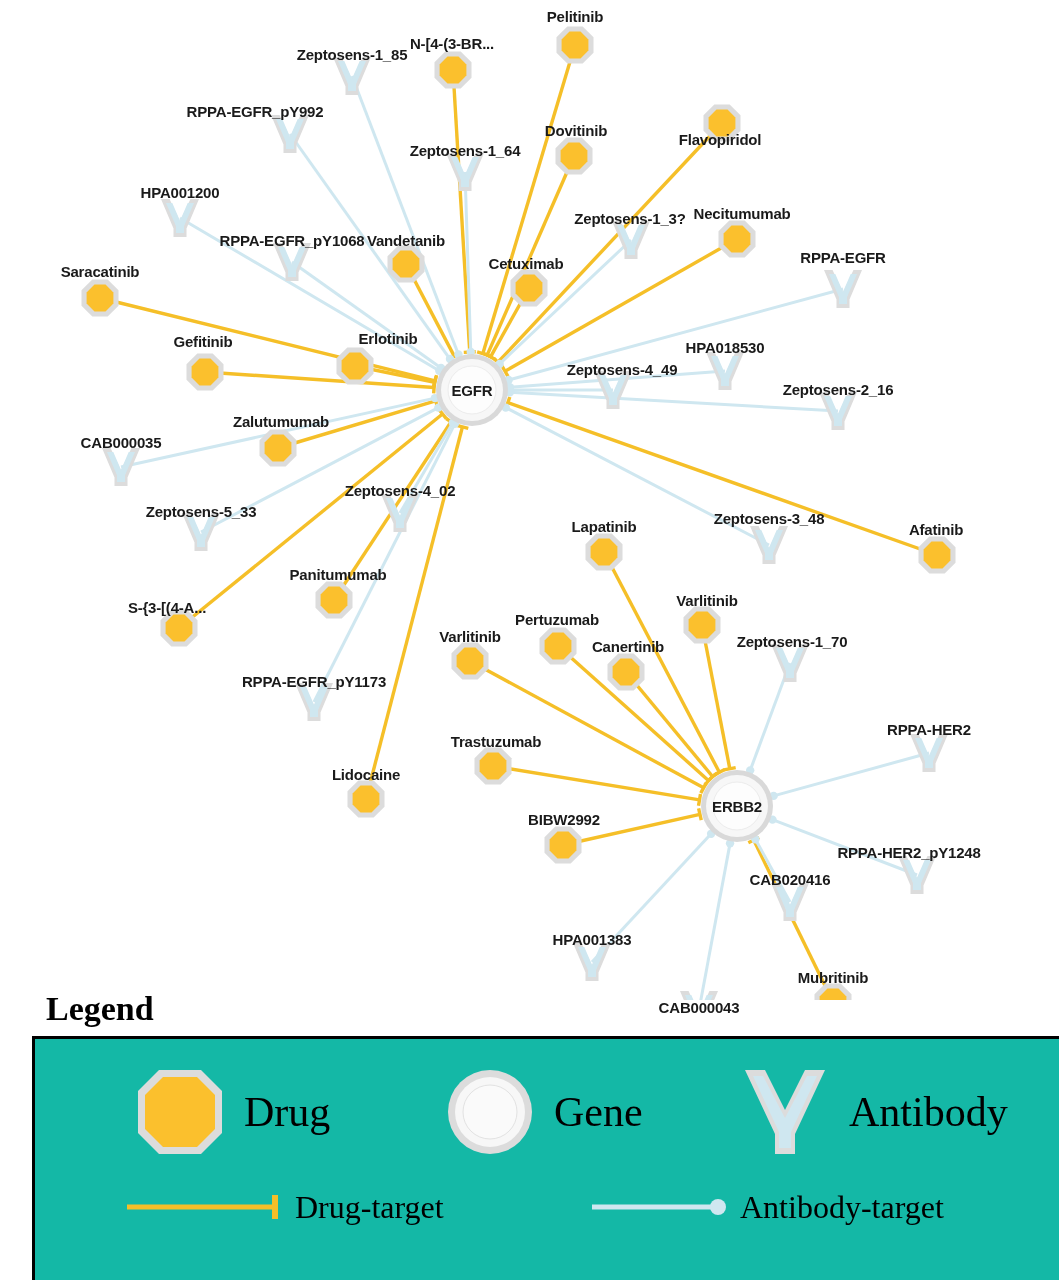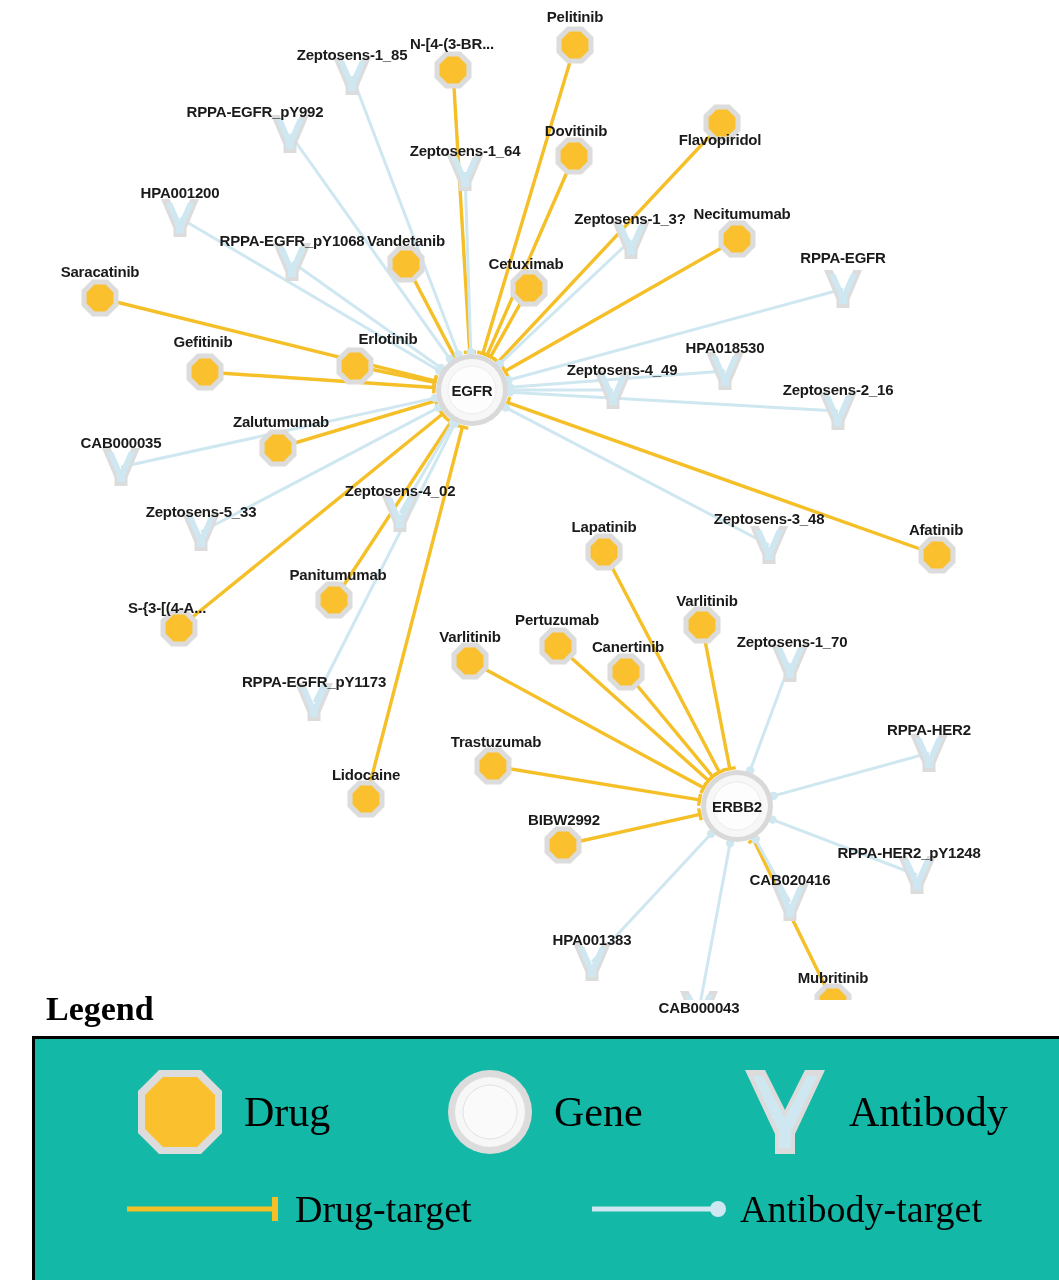--- a/index.html
+++ b/index.html
@@ -77,21 +77,21 @@
     width: 100%;
     height: 60px;
   }
   .legend-edge-item {
     position: absolute;
     display: flex;
     align-items: center;
   }
   .legend-edge-text {
     font-family: "Liberation Serif", serif;
-    font-size: 38px;
+    font-size: 32px;
     color: #000;
     margin-left: 10px;
   }
 </style>
 </head>
 <body>
 
 <div id="network">
   <svg id="net-svg" width="1059" height="1000" viewBox="0 0 1059 1000">
       <g>

